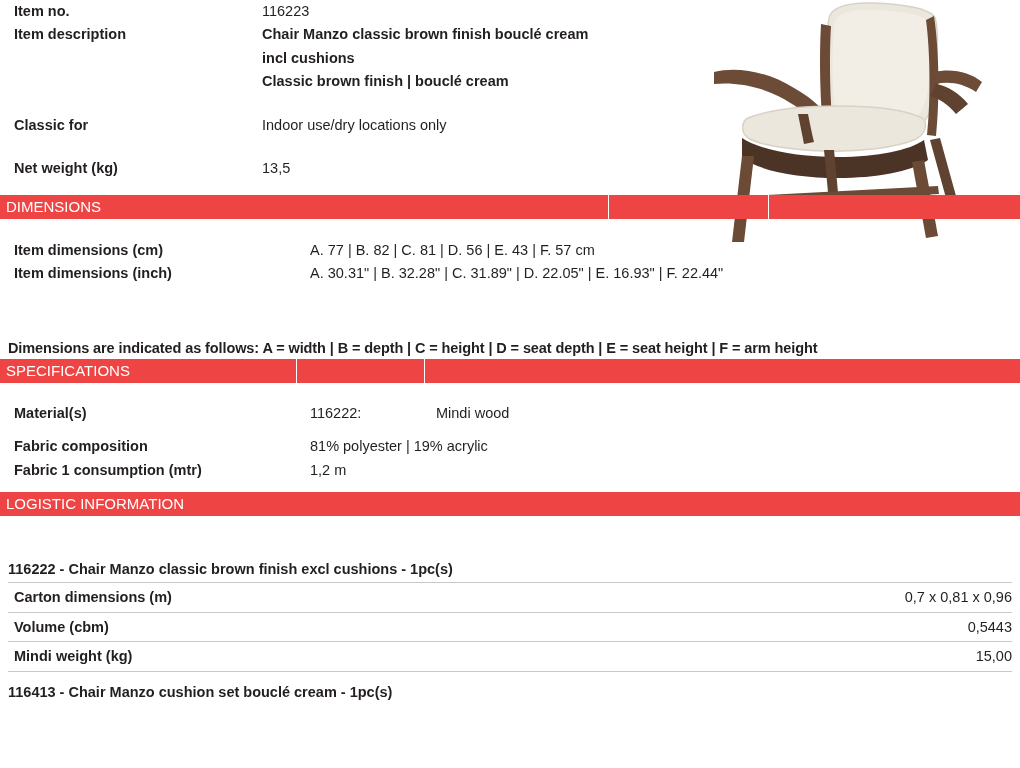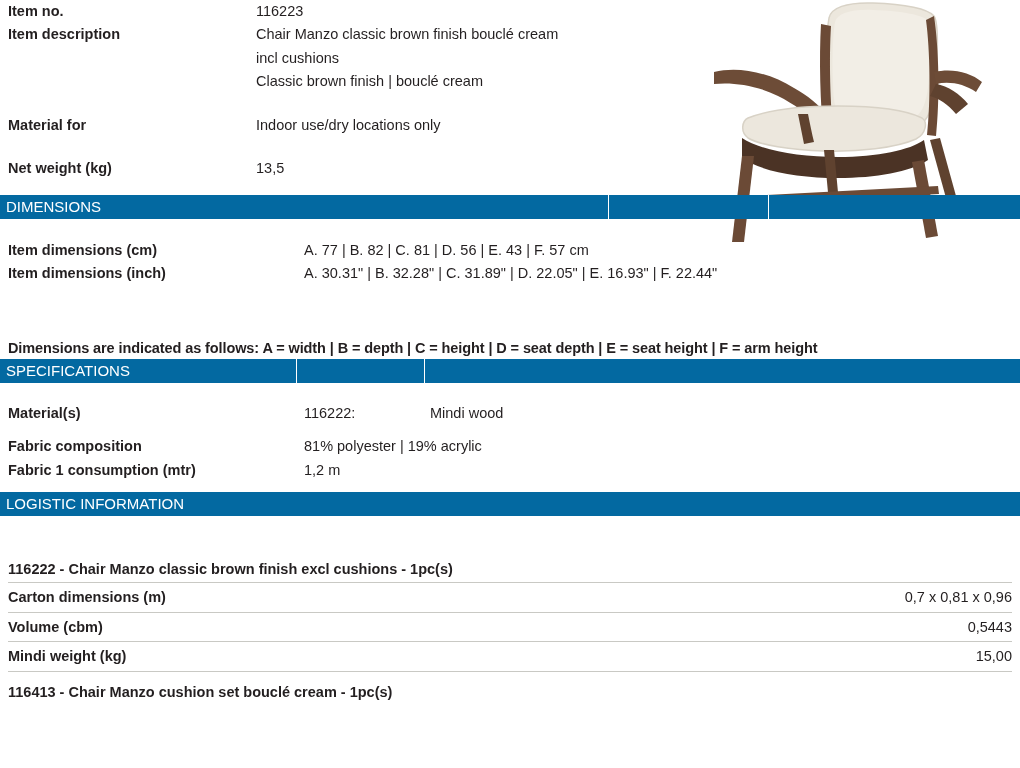--- a/index.html
+++ b/index.html
@@ -26,50 +26,51 @@
 
   
   .row {
     display: flex;
     align-items: flex-start;
     line-height: 1.62;
   }
   .lbl {
     font-weight: bold;
     flex: 0 0 auto;
+    margin-left: 6px;
   }
   .val {
     flex: 1 1 auto;
   }
 
   
   .top-block {
     position: relative;
     padding-top: 0px;
     width: 690px;
   }
   .top-block .row .lbl { width: 248px; }
 
-  .multi-line div { line-height: 1.62; }
+  .multi-line div { line-height: 1.62; font-weight: bold; }
 
   .gap-sm { height: 20px; }
   .gap-xs { height: 10px; }
 
   
   .product-image {
     position: absolute;
     top: 0px;
     right: 22px;
     width: 300px;
     height: 248px;
   }
 
   
   .banner {
-    background: #0369a1;
+    background: #ef4444;
     color: #ffffff;
     font-size: 15px;
     height: 24px;
     line-height: 24px;
     padding-left: 6px;
     box-sizing: border-box;
     position: relative;
     margin-left: -8px;
     margin-right: -8px;
     width: 1020px;
@@ -143,21 +144,21 @@
       <div class="val multi-line">
         <div>Chair Manzo classic brown finish bouclé cream</div>
         <div>incl cushions</div>
         <div>Classic brown finish | bouclé cream</div>
       </div>
     </div>
 
     <div class="gap-sm"></div>
 
     <div class="row">
-      <div class="lbl">Material for</div>
+      <div class="lbl">Classic for</div>
       <div class="val">Indoor use/dry locations only</div>
     </div>
 
     <div class="gap-sm"></div>
 
     <div class="row">
       <div class="lbl">Net weight (kg)</div>
       <div class="val">13,5</div>
     </div>
   </div>

